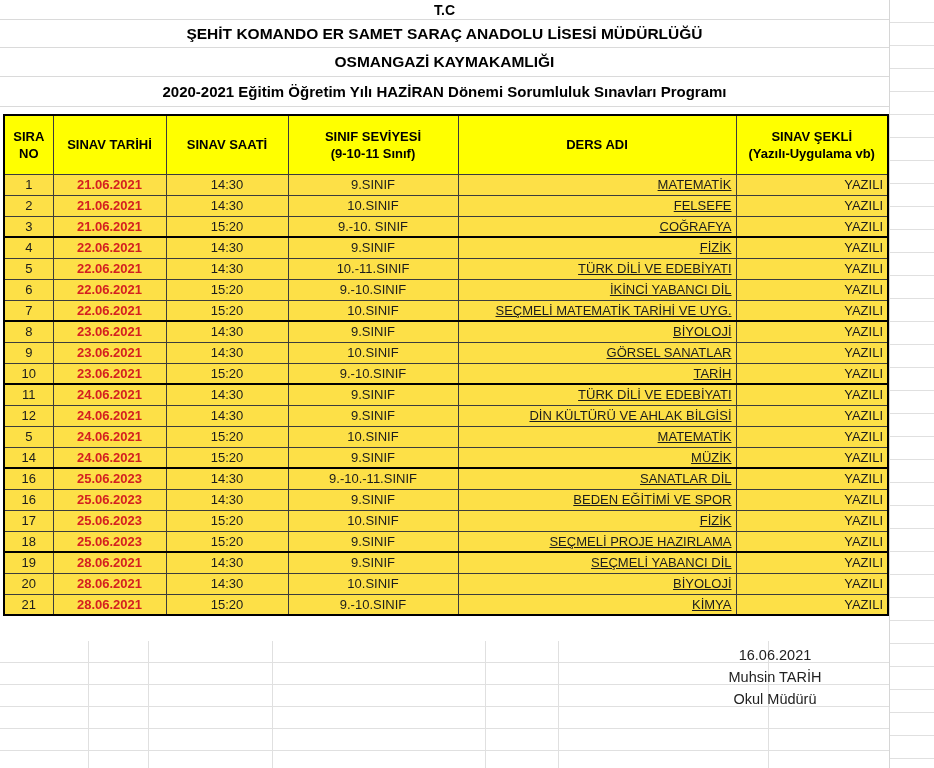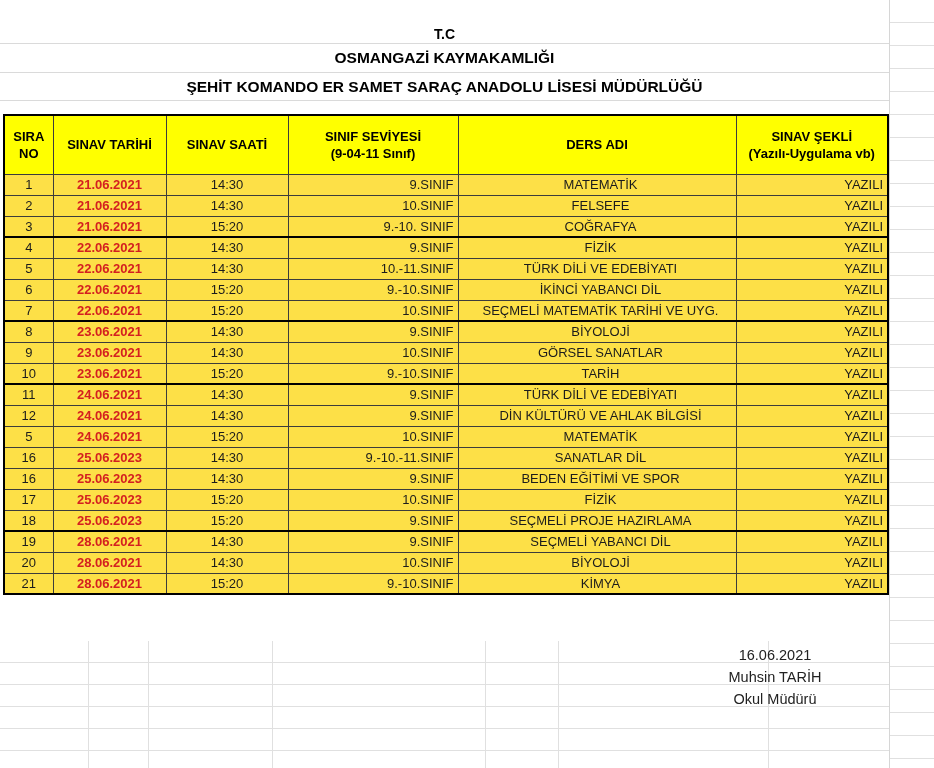--- a/index.html
+++ b/index.html
@@ -27,21 +27,21 @@
     position:absolute;top:641px;left:0;width:889px;height:127px;
     background:repeating-linear-gradient(to bottom,transparent 0 21px,var(--grid) 21px 22px);
   }
   .vline{position:absolute;top:0;width:1px;height:127px;background:var(--grid);}
   
   .titles{position:absolute;top:0;left:0;width:889px;}
   .title-row{
     width:100%;display:flex;align-items:center;justify-content:center;
     font-weight:700;border-bottom:1px solid #dadada;color:#000;
   }
-  .t1{height:20px;font-size:14px;margin-top:24px;}
+  .t1{height:20px;font-size:14px;}
   .t2{height:29px;font-size:15.5px;}
   .t3{height:28px;font-size:15.5px;}
   .t4{height:30px;font-size:15px;}
   
   table.exam{
     position:absolute;left:3px;top:114px;width:884px;
     border-collapse:collapse;table-layout:fixed;background:#fde047;
     border:2px solid var(--heavy);
   }
   table.exam th,table.exam td{
@@ -52,22 +52,22 @@
     background:var(--yellow);height:59px;
     border-bottom:2px solid var(--heavy);
     font-weight:700;font-size:13px;color:#000;
     text-align:center;vertical-align:middle;padding:0 2px;
   }
   thead th .h1,thead th .h2{display:block;line-height:17px;}
   tbody td{height:21px;font-size:13px;padding:0 4px;vertical-align:middle;}
   .c-no{text-align:center;}
   .c-date{text-align:center;font-weight:700;color:var(--red);margin-left:25px;}
   .c-time{text-align:center;}
-  .c-level{text-align:right;margin-top:8px;}
-  .c-course{text-align:center;padding-left:11px;}
+  .c-level{text-align:center;margin-top:8px;}
+  .c-course{text-align:right;padding-left:11px;text-decoration:underline;}
   .c-type{text-align:right;}
   tr.group-end td{border-bottom:2px solid var(--heavy);}
   
   .signature{
     position:absolute;left:657px;top:644px;width:236px;
     text-align:center;font-size:14.5px;line-height:22px;color:#222;
   }
 </style>
 </head>
 <body>
@@ -77,22 +77,23 @@
   <div class="vline" style="left:88px"></div>
   <div class="vline" style="left:148px"></div>
   <div class="vline" style="left:272px"></div>
   <div class="vline" style="left:485px"></div>
   <div class="vline" style="left:558px"></div>
   <div class="vline" style="left:768px"></div>
 </div>
 
 <div class="titles">
   <div class="title-row t1">T.C</div>
+  <div class="title-row t3">ŞEHİT KOMANDO ER SAMET SARAÇ ANADOLU LİSESİ MÜDÜRLÜĞÜ</div>
   <div class="title-row t2">OSMANGAZİ KAYMAKAMLIĞI</div>
-  <div class="title-row t3">ŞEHİT KOMANDO ER SAMET SARAÇ ANADOLU LİSESİ MÜDÜRLÜĞÜ</div>
+  <div class="title-row t4">2020-2021 Eğitim Öğretim Yılı HAZİRAN Dönemi Sorumluluk Sınavları Programı</div>
 </div>
 
 <table class="exam">
   <colgroup>
     <col style="width:49px">
       <col style="width:113px">
       <col style="width:122px">
     <col style="width:170px">
       <col style="width:278px">
       <col style="width:152px">
@@ -106,21 +107,21 @@
       <th>
         <span class="h1">SINAV TARİHİ</span>
         <span class="h2"></span>
       </th>
       <th>
         <span class="h1">SINAV SAATİ</span>
         <span class="h2"></span>
       </th>
       <th>
         <span class="h1">SINIF SEVİYESİ</span>
-        <span class="h2">(9-04-11 Sınıf)</span>
+        <span class="h2">(9-10-11 Sınıf)</span>
       </th>
       <th>
         <span class="h1">DERS ADI</span>
         <span class="h2"></span>
       </th>
       <th>
         <span class="h1">SINAV ŞEKLİ</span>
         <span class="h2">(Yazılı-Uygulama vb)</span>
       </th>
     </tr>
@@ -221,20 +222,28 @@
     <td class="c-level">9.SINIF</td>
     <td class="c-course">DİN KÜLTÜRÜ VE AHLAK BİLGİSİ</td>
     <td class="c-type">YAZILI</td>
   </tr>
       <tr>
     <td class="c-no">5</td>
     <td class="c-date">24.06.2021</td>
     <td class="c-time">15:20</td>
     <td class="c-level">10.SINIF</td>
     <td class="c-course">MATEMATİK</td>
+    <td class="c-type">YAZILI</td>
+  </tr>
+      <tr class="group-end">
+    <td class="c-no">14</td>
+    <td class="c-date">24.06.2021</td>
+    <td class="c-time">15:20</td>
+    <td class="c-level">9.SINIF</td>
+    <td class="c-course">MÜZİK</td>
     <td class="c-type">YAZILI</td>
   </tr>
       <tr>
     <td class="c-no">16</td>
     <td class="c-date">25.06.2023</td>
     <td class="c-time">14:30</td>
     <td class="c-level">9.-10.-11.SINIF</td>
     <td class="c-course">SANATLAR DİL</td>
     <td class="c-type">YAZILI</td>
   </tr>

